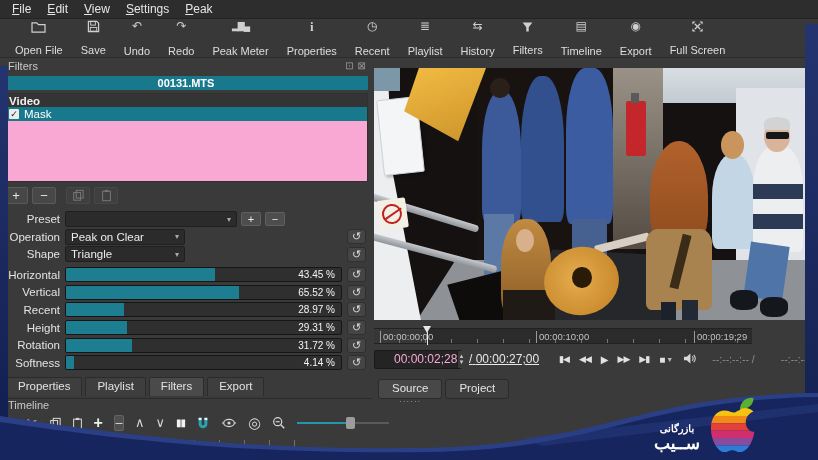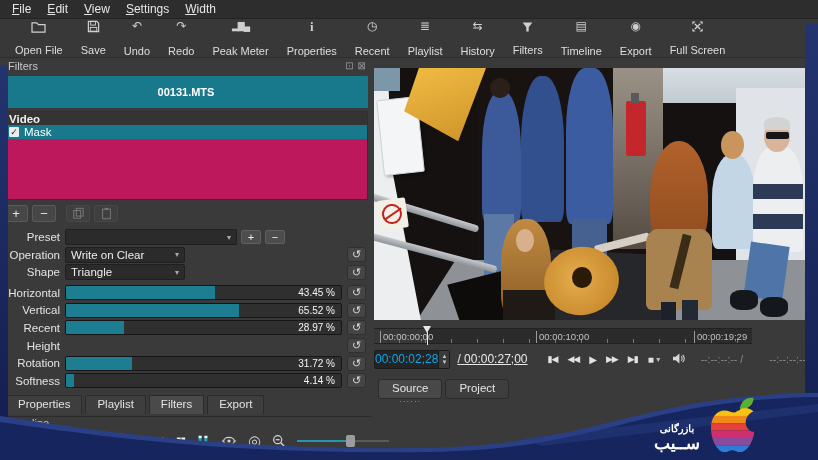--- a/index.html
+++ b/index.html
@@ -20,23 +20,23 @@
   .tb-ico { height:15px; display:flex; align-items:center; justify-content:center; color:#cfcfcf; font-size:12px; line-height:15px; }
   .tb-ico svg { display:block; }
   .tb-lbl { font-size:11px; color:#dedede; margin-top:11px; white-space:nowrap; }
   .glyph-sm { font-size:9px; letter-spacing:-1px; }
   .glyph-i { font-family:"Liberation Serif", serif; font-weight:bold; font-size:13px; }
   
   .left { position:absolute; left:0; top:58px; width:372px; bottom:0; background:#3a3a3a; }
   .panel-head { height:15px; display:flex; align-items:center; font-size:11px; color:#c9c9c9; padding:0 6px 0 8px; }
   .panel-head .spacer { flex:1; }
   .panel-winbtn { color:#9a9a9a; font-size:10px; margin-left:4px; }
-  .clip-bar { margin:3px 4px 0; height:32px; background:#19798c; border-radius:1px;
+  .clip-bar { margin:3px 4px 0; height:14px; background:#19798c; border-radius:1px;
     display:flex; align-items:center; justify-content:center; font-size:11px; font-weight:bold; color:#fff; }
-  .filter-list { margin:3px 4px 0; height:89px; background:#be185d; border:1px solid #303030; }
+  .filter-list { margin:3px 4px 0; height:89px; background:#f9a8d4; border:1px solid #303030; }
   .flist-hdr { height:13px; font-size:11.5px; font-weight:bold; color:#f0f0f0; padding-left:4px; background:#343434; display:flex; align-items:center; }
   .flist-row { height:14px; background:#19798c; display:flex; align-items:center; padding-left:4px; }
   .chk { width:10px; height:10px; background:#ececec; border-radius:1px; font-size:9px; line-height:10px; text-align:center; color:#222; margin-right:5px; }
   .flist-row .fname { font-size:11.5px; color:#fff; }
   .actions { margin:5px 4px 0; height:17px; display:flex; align-items:center; }
   .abtn { width:24px; height:17px; background:#474747; border:1px solid #5a5a5a; border-radius:2px;
     display:flex; align-items:center; justify-content:center; color:#e6e6e6; font-size:13px; line-height:13px; margin-right:4px; }
   .abtn.dis { opacity:.45; }
   .abtn svg { display:block; }
   .gap8 { width:6px; }
@@ -83,21 +83,21 @@
   .ruler .pre { position:absolute; left:0; top:0; bottom:0; width:53px; background:rgba(255,255,255,.06); }
   .rlab { position:absolute; top:2px; font-size:9.5px; color:#c2c2c2; border-left:1px solid #9a9a9a; padding-left:2px; height:12px; line-height:11px; }
   .rticks { position:absolute; left:0; right:0; bottom:0; height:4px;
     background:repeating-linear-gradient(90deg, transparent 0 25px, #777 25px 26px); }
   .playhead { position:absolute; left:49px; top:-3px; width:9px; height:19px; }
   .playhead .tri { position:absolute; left:0; top:0; width:0; height:0; border-left:4.5px solid transparent; border-right:4.5px solid transparent; border-top:7px solid #e8e8e8; }
   .playhead .stem { position:absolute; left:4px; top:6px; width:1px; height:13px; background:#e8e8e8; }
   .transport { display:flex; align-items:center; margin-top:5px; height:20px; }
   .timefield { width:88px; height:19px; background:#242424; border:1px solid #1a1a1a; border-radius:2px;
     display:flex; align-items:center; position:relative; }
-  .timefield .tval { flex:1; text-align:center; font-size:12px; color:#0ea5e9; }
+  .timefield .tval { flex:1; text-align:center; font-size:12px; color:#f9a8d4;margin-left:19px; }
   .spin { width:11px; height:17px; display:flex; flex-direction:column; align-items:center; justify-content:center; background:#3a3a3a; border-left:1px solid #1a1a1a; }
   .spin span { font-size:6px; line-height:6px; color:#c8c8c8; }
   .ttotal { font-size:12px; color:#e8e8e8; margin-left:7px; white-space:nowrap;text-decoration:underline; }
   .tbuttons { display:flex; align-items:center; gap:10px; margin-left:20px; }
   .tbtn { color:#e2e2e2; font-size:9px; letter-spacing:-1px; }
   .tbtn.play { font-size:10px; }
   .stopwrap { display:flex; align-items:center; gap:2px; }
   .stopwrap .dd { font-size:7px; color:#bbb; }
   .inout { font-size:10.5px; color:#8d8d8d; margin-left:16px; white-space:nowrap; }
   .inout2 { font-size:10.5px; color:#8d8d8d; margin-left:26px; white-space:nowrap; }
@@ -117,21 +117,21 @@
 </head>
 <body>
 
 <div id="stage">
 
   <div class="menubar">
     <span class="menu-item">File</span>
     <span class="menu-item">Edit</span>
     <span class="menu-item">View</span>
     <span class="menu-item">Settings</span>
-    <span class="menu-item">Width</span>
+    <span class="menu-item">Peak</span>
   </div>
 
   <div class="toolbar">
     <div class="tb-item">
       <span class="tb-ico">
           <svg width="15" height="13" viewBox="0 0 16 14">
             <path d="M1 3 h5 l2 2 h7 v8 h-14 z" fill="none" stroke="#cfcfcf" stroke-width="1.3"></path>
           </svg>
         </span>
       <span class="tb-lbl">Open File</span>
@@ -249,21 +249,21 @@
         <div class="combo preset">
           <span></span>
           <span class="arrow">▾</span>
         </div>
         <div class="mini-btn">+</div>
         <div class="mini-btn">−</div>
       </div>
       <div class="prow">
         <span class="plabel">Operation</span>
         <div class="combo mid">
-          <span>Write on Clear</span>
+          <span>Peak on Clear</span>
           <span class="arrow">▾</span>
         </div>
         <div class="reset">↺</div>
       </div>
       <div class="prow">
         <span class="plabel">Shape</span>
         <div class="combo mid">
           <span>Triangle</span>
           <span class="arrow">▾</span>
         </div>
@@ -289,20 +289,24 @@
       <div class="prow">
         <span class="plabel">Recent</span>
         <div class="slider">
           <div class="fill" style="width: 21%;"></div>
           <span class="val">28.97 %</span>
         </div>
         <div class="reset">↺</div>
       </div>
       <div class="prow">
         <span class="plabel">Height</span>
+        <div class="slider">
+          <div class="fill" style="width: 22%;"></div>
+          <span class="val">29.31 %</span>
+        </div>
         <div class="reset">↺</div>
       </div>
       <div class="prow">
         <span class="plabel">Rotation</span>
         <div class="slider">
           <div class="fill" style="width: 24%;"></div>
           <span class="val">31.72 %</span>
         </div>
         <div class="reset">↺</div>
       </div>

